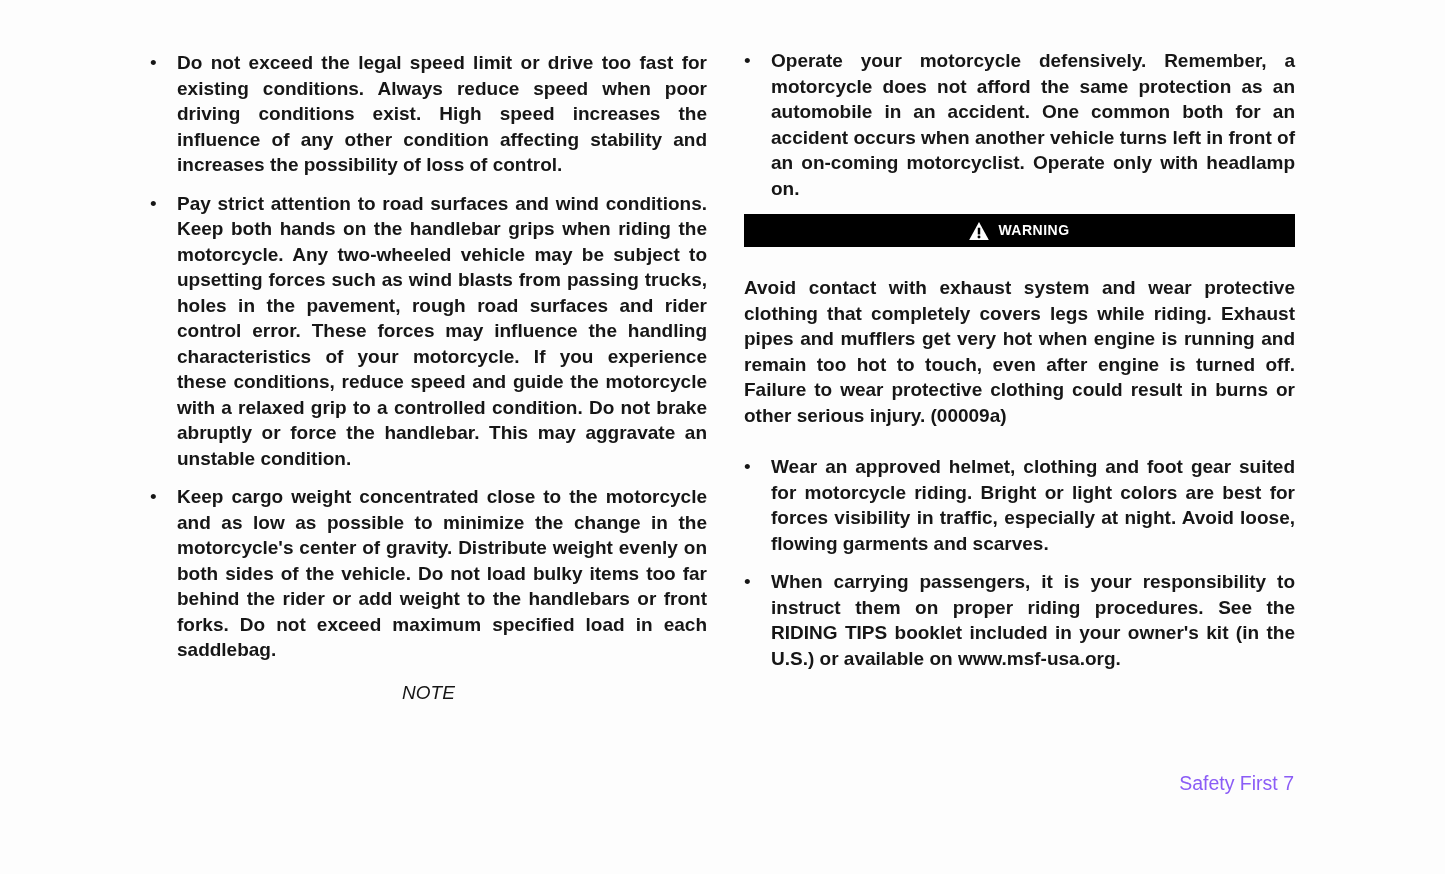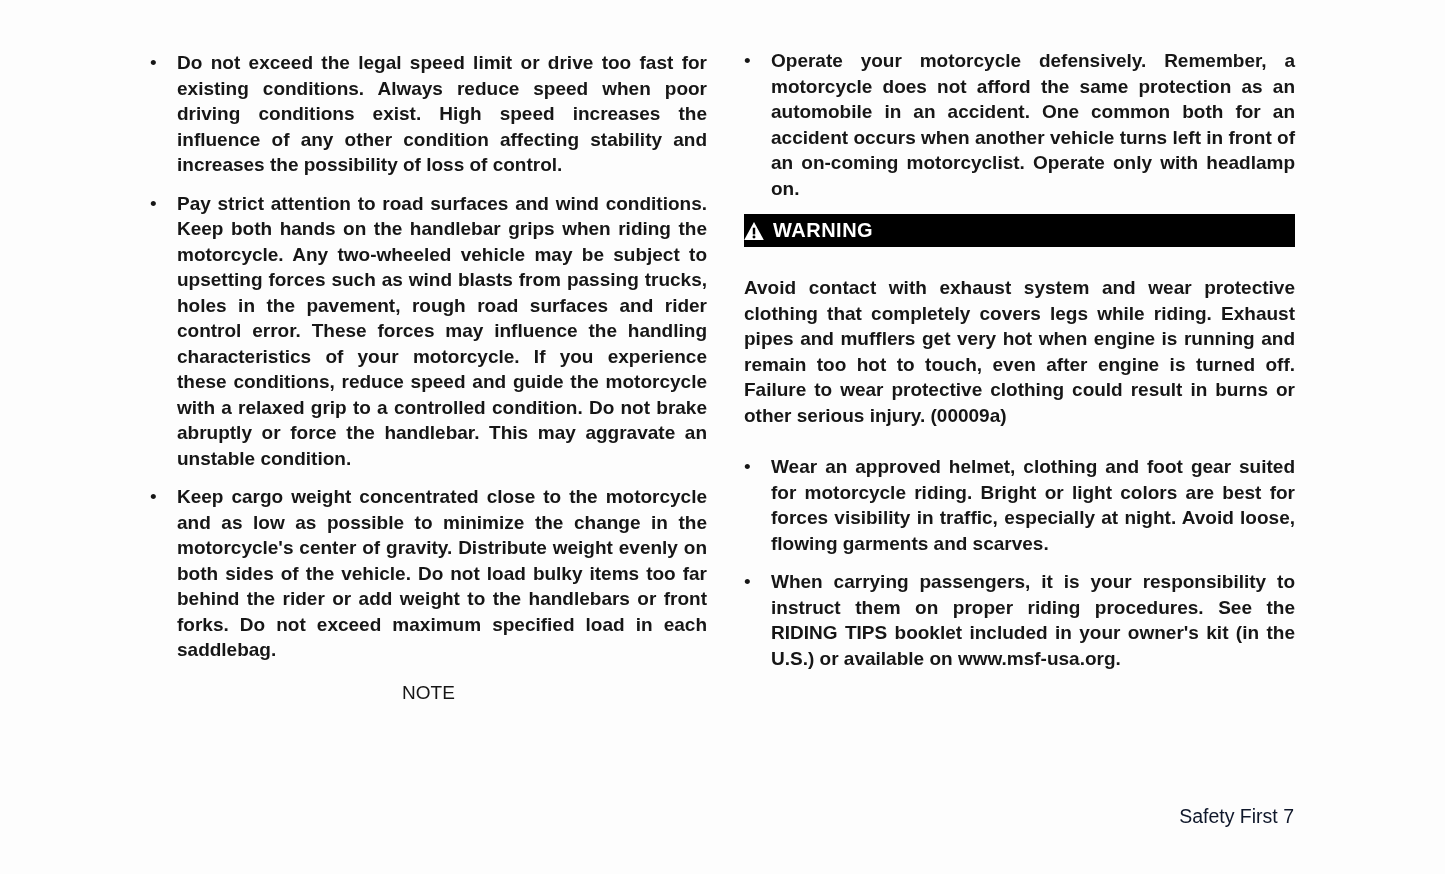--- a/index.html
+++ b/index.html
@@ -34,55 +34,57 @@
   }
   .bullet .btxt {
     flex: 1;
     text-align: justify;
     font-weight: bold;
   }
 
   .note-heading {
     margin-top: 17px;
     text-align: center;
+    font-style: italic;
   }
   .note-body {
     font-style: italic;
     text-align: justify;
   }
 
   .warning-banner {
     height: 33px;
     margin: 0 0 14px 0;
     background: #000000;
     color: #ffffff;
     display: flex;
     align-items: center;
+    justify-content: center;
     gap: 9px;
     font-weight: bold;
-    font-size: 20px;
+    font-size: 14px;
     letter-spacing: 0.5px;
   }
   .warning-banner .tri {
     display: inline-block;
     line-height: 0;
   }
   .warning-body {
     font-weight: bold;
     text-align: justify;
     margin-bottom: 26px;
     margin-top: 28px;
   }
 
   .footer {
     position: absolute;
-    top: 804px;
+    top: 771px;
     right: 151px;
     font-size: 19.5px;
-    color: #0f172a;
+    color: #8b5cf6;
   }
 </style>
 </head>
 <body>
 
 <div class="page">
 
   <div class="col col-left">
     <div class="bullet">
       <span class="marker">•</span>

